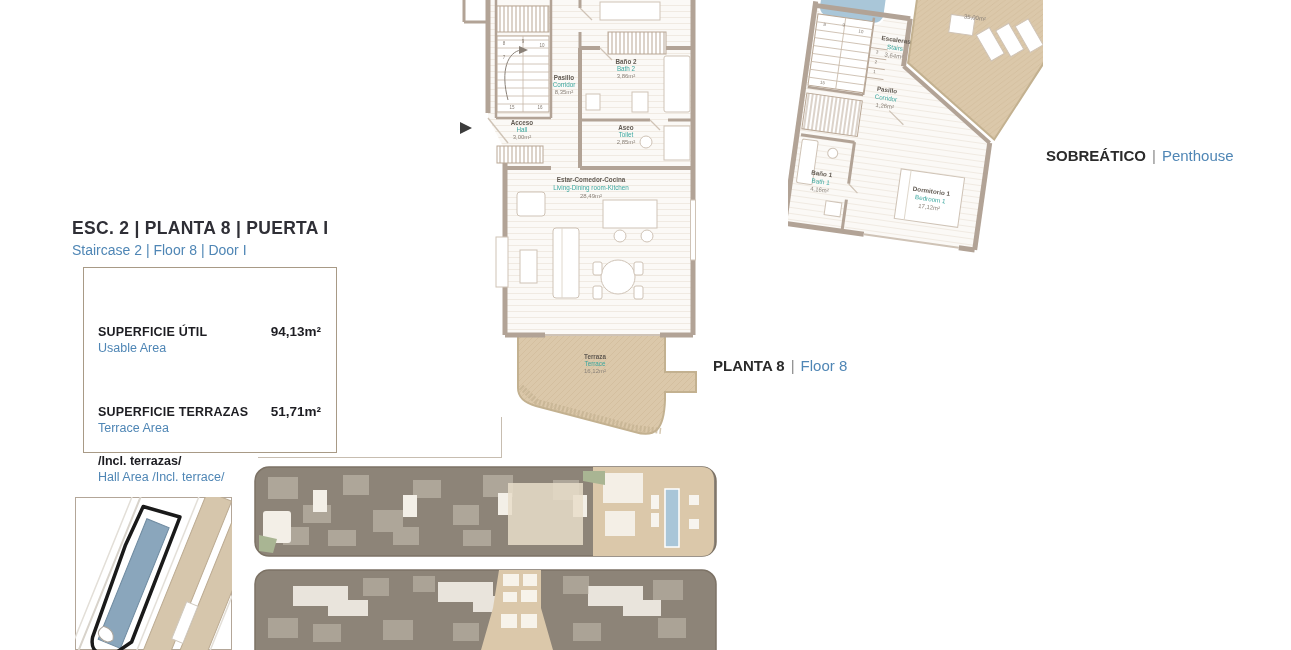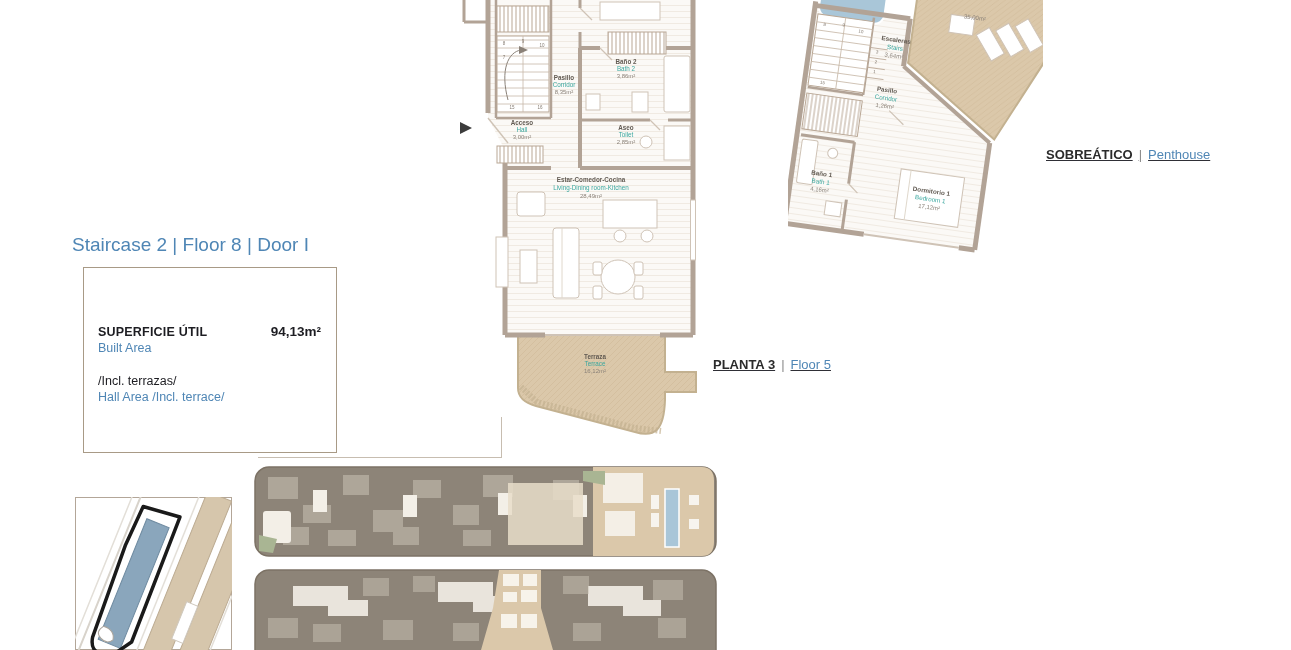--- a/index.html
+++ b/index.html
@@ -9,32 +9,32 @@
     --mblue:#8aa6bc; --mbeige:#d6c6ac; --border:#a89a86; --outline:#1a1a1a;
   }
   html,body{margin:0;padding:0;background:#ffffff;}
   .canvas{position:relative;width:1291px;height:650px;background:#fff;overflow:hidden;
           font-family:"Liberation Sans",sans-serif;color:var(--ink);}
   .abs{position:absolute;}
 
   
   .title-block{left:72px;top:218px;}
   .title-es{font-size:17.5px;font-weight:bold;letter-spacing:.3px;color:var(--ink);}
-  .title-en{font-size:19px;color:var(--blue);margin-top:16px;}
+  .title-en{font-size:14px;color:var(--blue);margin-top:3px;}
   .area-box{left:83px;top:267px;width:254px;height:186px;border:1.5px solid var(--border);
             background:#fff;box-sizing:border-box;padding:26px 15px 0 14px;}
   .area-row{margin-bottom:19px;}
   .row-line{display:flex;justify-content:space-between;align-items:baseline;}
   .lbl-es{font-size:12.5px;font-weight:bold;color:#1d1d22;letter-spacing:.2px;}
   .lbl-val{font-size:13.5px;font-weight:bold;color:#1d1d22;margin-top:30px;}
-  .lbl-es2{font-size:12.5px;font-weight:normal;color:#1d1d22;margin-top:18px;}
+  .lbl-es2{font-size:12.5px;font-weight:bold;color:#1d1d22;margin-top:18px;}
   .lbl-en{font-size:12.5px;color:var(--blue);margin-top:2px;}
 
   
-  .caption{font-size:13px;white-space:nowrap;text-decoration:underline;}
+  .caption{font-size:15px;white-space:nowrap;}
   .cap-es{font-weight:bold;color:#2b2b2b;}
   .cap-sep{color:#8b8b8b;margin:0 6px;}
   .cap-en{color:var(--blue);}
   .floor8-caption{left:713px;top:357px;}
   .penthouse-caption{left:1046px;top:147px;}
 
   
   .hline{left:258px;top:457px;width:244px;height:1px;background:#c7bdb0;}
   .vline{left:501px;top:417px;width:1px;height:41px;background:#c7bdb0;}
 
@@ -47,30 +47,38 @@
   .wall{stroke:var(--wall);fill:none;}
   .wall-lt{stroke:var(--wall2);fill:none;}
   .furn{fill:#ffffff;stroke:var(--wall2);stroke-width:1;}
 </style>
 </head>
 <body>
 
 <div class="canvas">
 
   <div class="abs title-block">
+    <div class="title-es">ESC. 2 | PLANTA 8 | PUERTA I</div>
     <div class="title-en">Staircase 2 | Floor 8 | Door I</div>
   </div>
 
   <div class="abs area-box">
     <div class="area-row">
       <div class="row-line">
         <span class="lbl-es">SUPERFICIE ÚTIL</span>
         <span class="lbl-val">94,13m²</span>
       </div>
-      <div class="lbl-en">Built Area</div>
+      <div class="lbl-en">Usable Area</div>
+    </div>
+    <div class="area-row">
+      <div class="row-line">
+        <span class="lbl-es">SUPERFICIE TERRAZAS</span>
+        <span class="lbl-val">51,71m²</span>
+      </div>
+      <div class="lbl-en">Terrace Area</div>
     </div>
     <div class="area-row">
       <div class="lbl-es2">/Incl. terrazas/</div>
       <div class="lbl-en">Hall Area /Incl. terrace/</div>
     </div>
   </div>
 
   <svg class="abs" style="left:450px;top:0;" width="250" height="450" viewBox="0 0 250 450">
     <defs>
       <pattern id="fp" width="6" height="6" patternUnits="userSpaceOnUse">
@@ -283,21 +291,21 @@
       </g>
       <g>
         <text class="t-es" x="153" y="188">Dormitorio 1</text>
         <text class="t-en" x="153" y="196">Bedroom 1</text>
         <text class="t-ar" x="153" y="204">17,12m²</text>
       </g>
     </g>
   </svg>
 
   <div class="abs caption floor8-caption">
-    <span class="cap-es">PLANTA 3</span><span class="cap-sep">|</span><span class="cap-en">Floor 5</span>
+    <span class="cap-es">PLANTA 8</span><span class="cap-sep">|</span><span class="cap-en">Floor 8</span>
   </div>
   <div class="abs caption penthouse-caption">
     <span class="cap-es">SOBREÁTICO</span><span class="cap-sep">|</span><span class="cap-en">Penthouse</span>
   </div>
 
   <div class="abs hline"></div>
   <div class="abs vline"></div>
 
   <svg class="abs" style="left:253px;top:465px;" width="465" height="93" viewBox="0 0 465 93">
     <rect x="2" y="2" width="461" height="89" rx="14" fill="var(--sbg)" stroke="#7c7265" stroke-width="1.5"></rect>

